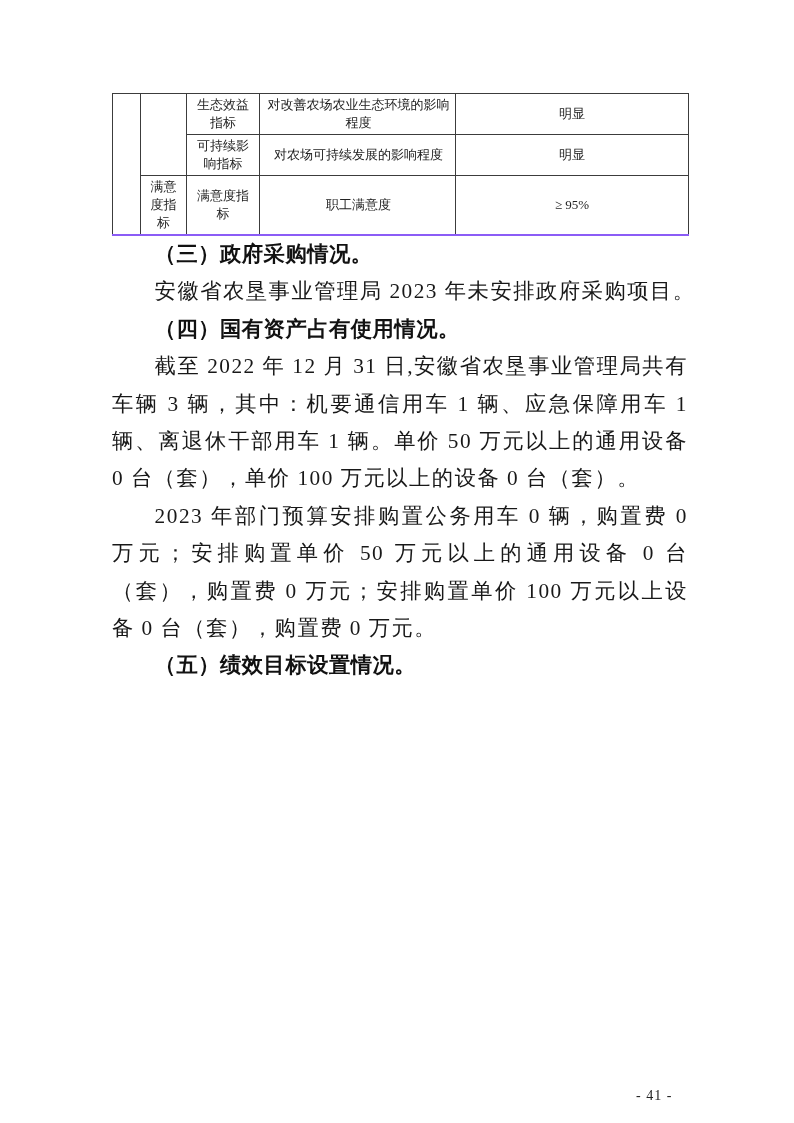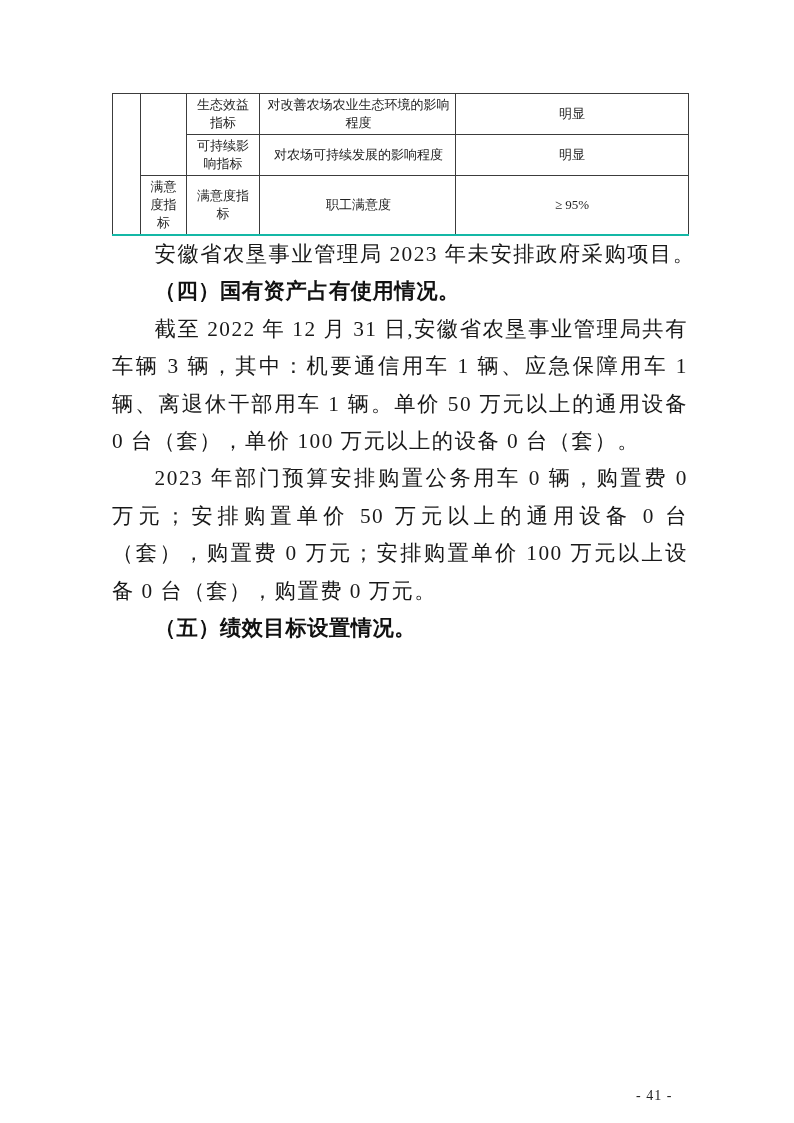--- a/index.html
+++ b/index.html
@@ -26,21 +26,21 @@
     table-layout: fixed;
     font-size: 13px;
     line-height: 18px;
     color: #222;
   }
   table.indicator-table td {
     border: 1px solid #3c3c3c;
     vertical-align: middle;
     overflow: hidden;
   }
-  table.indicator-table { border-bottom: 2px solid #14b8a6; padding-left: 16px; }
+  table.indicator-table { border-bottom: 2px solid #8b5cf6; padding-left: 16px; }
   .col-l1 { width: 28px; }
   .col-l2 { width: 46px; }
   .col-name { width: 73px; }
   .col-desc { width: 196px; }
   .col-val { width: 233px; }
   td.cell-center { text-align: center; padding: 2px 6px; }
   td.cell-desc { text-align: center; padding: 2px 4px 2px 6px; }
   tr.row-1 td { height: 40px; }
   tr.row-2 td { height: 35px; }
   tr.row-3 td { height: 54px; }
@@ -108,20 +108,21 @@
         <tr class="row-3">
           <td class="cell-center">满意度指标</td>
           <td class="cell-center">满意度指标</td>
           <td class="cell-desc">职工满意度</td>
           <td class="cell-center">≥ 95%</td>
         </tr>
       </tbody>
     </table>
 
 
+    <div class="section-heading">（三）政府采购情况。</div>
     <p class="body-para single-line">安徽省农垦事业管理局 2023 年未安排政府采购项目。</p>
 
     <div class="section-heading">（四）国有资产占有使用情况。</div>
     <p class="body-para">截至 2022 年 12 月 31 日,安徽省农垦事业管理局共有车辆 3 辆，其中：机要通信用车 1 辆、应急保障用车 1 辆、离退休干部用车 1 辆。单价 50 万元以上的通用设备 0 台（套），单价 100 万元以上的设备 0 台（套）。</p>
     <p class="body-para">2023 年部门预算安排购置公务用车 0 辆，购置费 0 万元；安排购置单价 50 万元以上的通用设备 0 台（套），购置费 0 万元；安排购置单价 100 万元以上设备 0 台（套），购置费 0 万元。</p>
 
     <div class="section-heading">（五）绩效目标设置情况。</div>
 
   </div>
 

